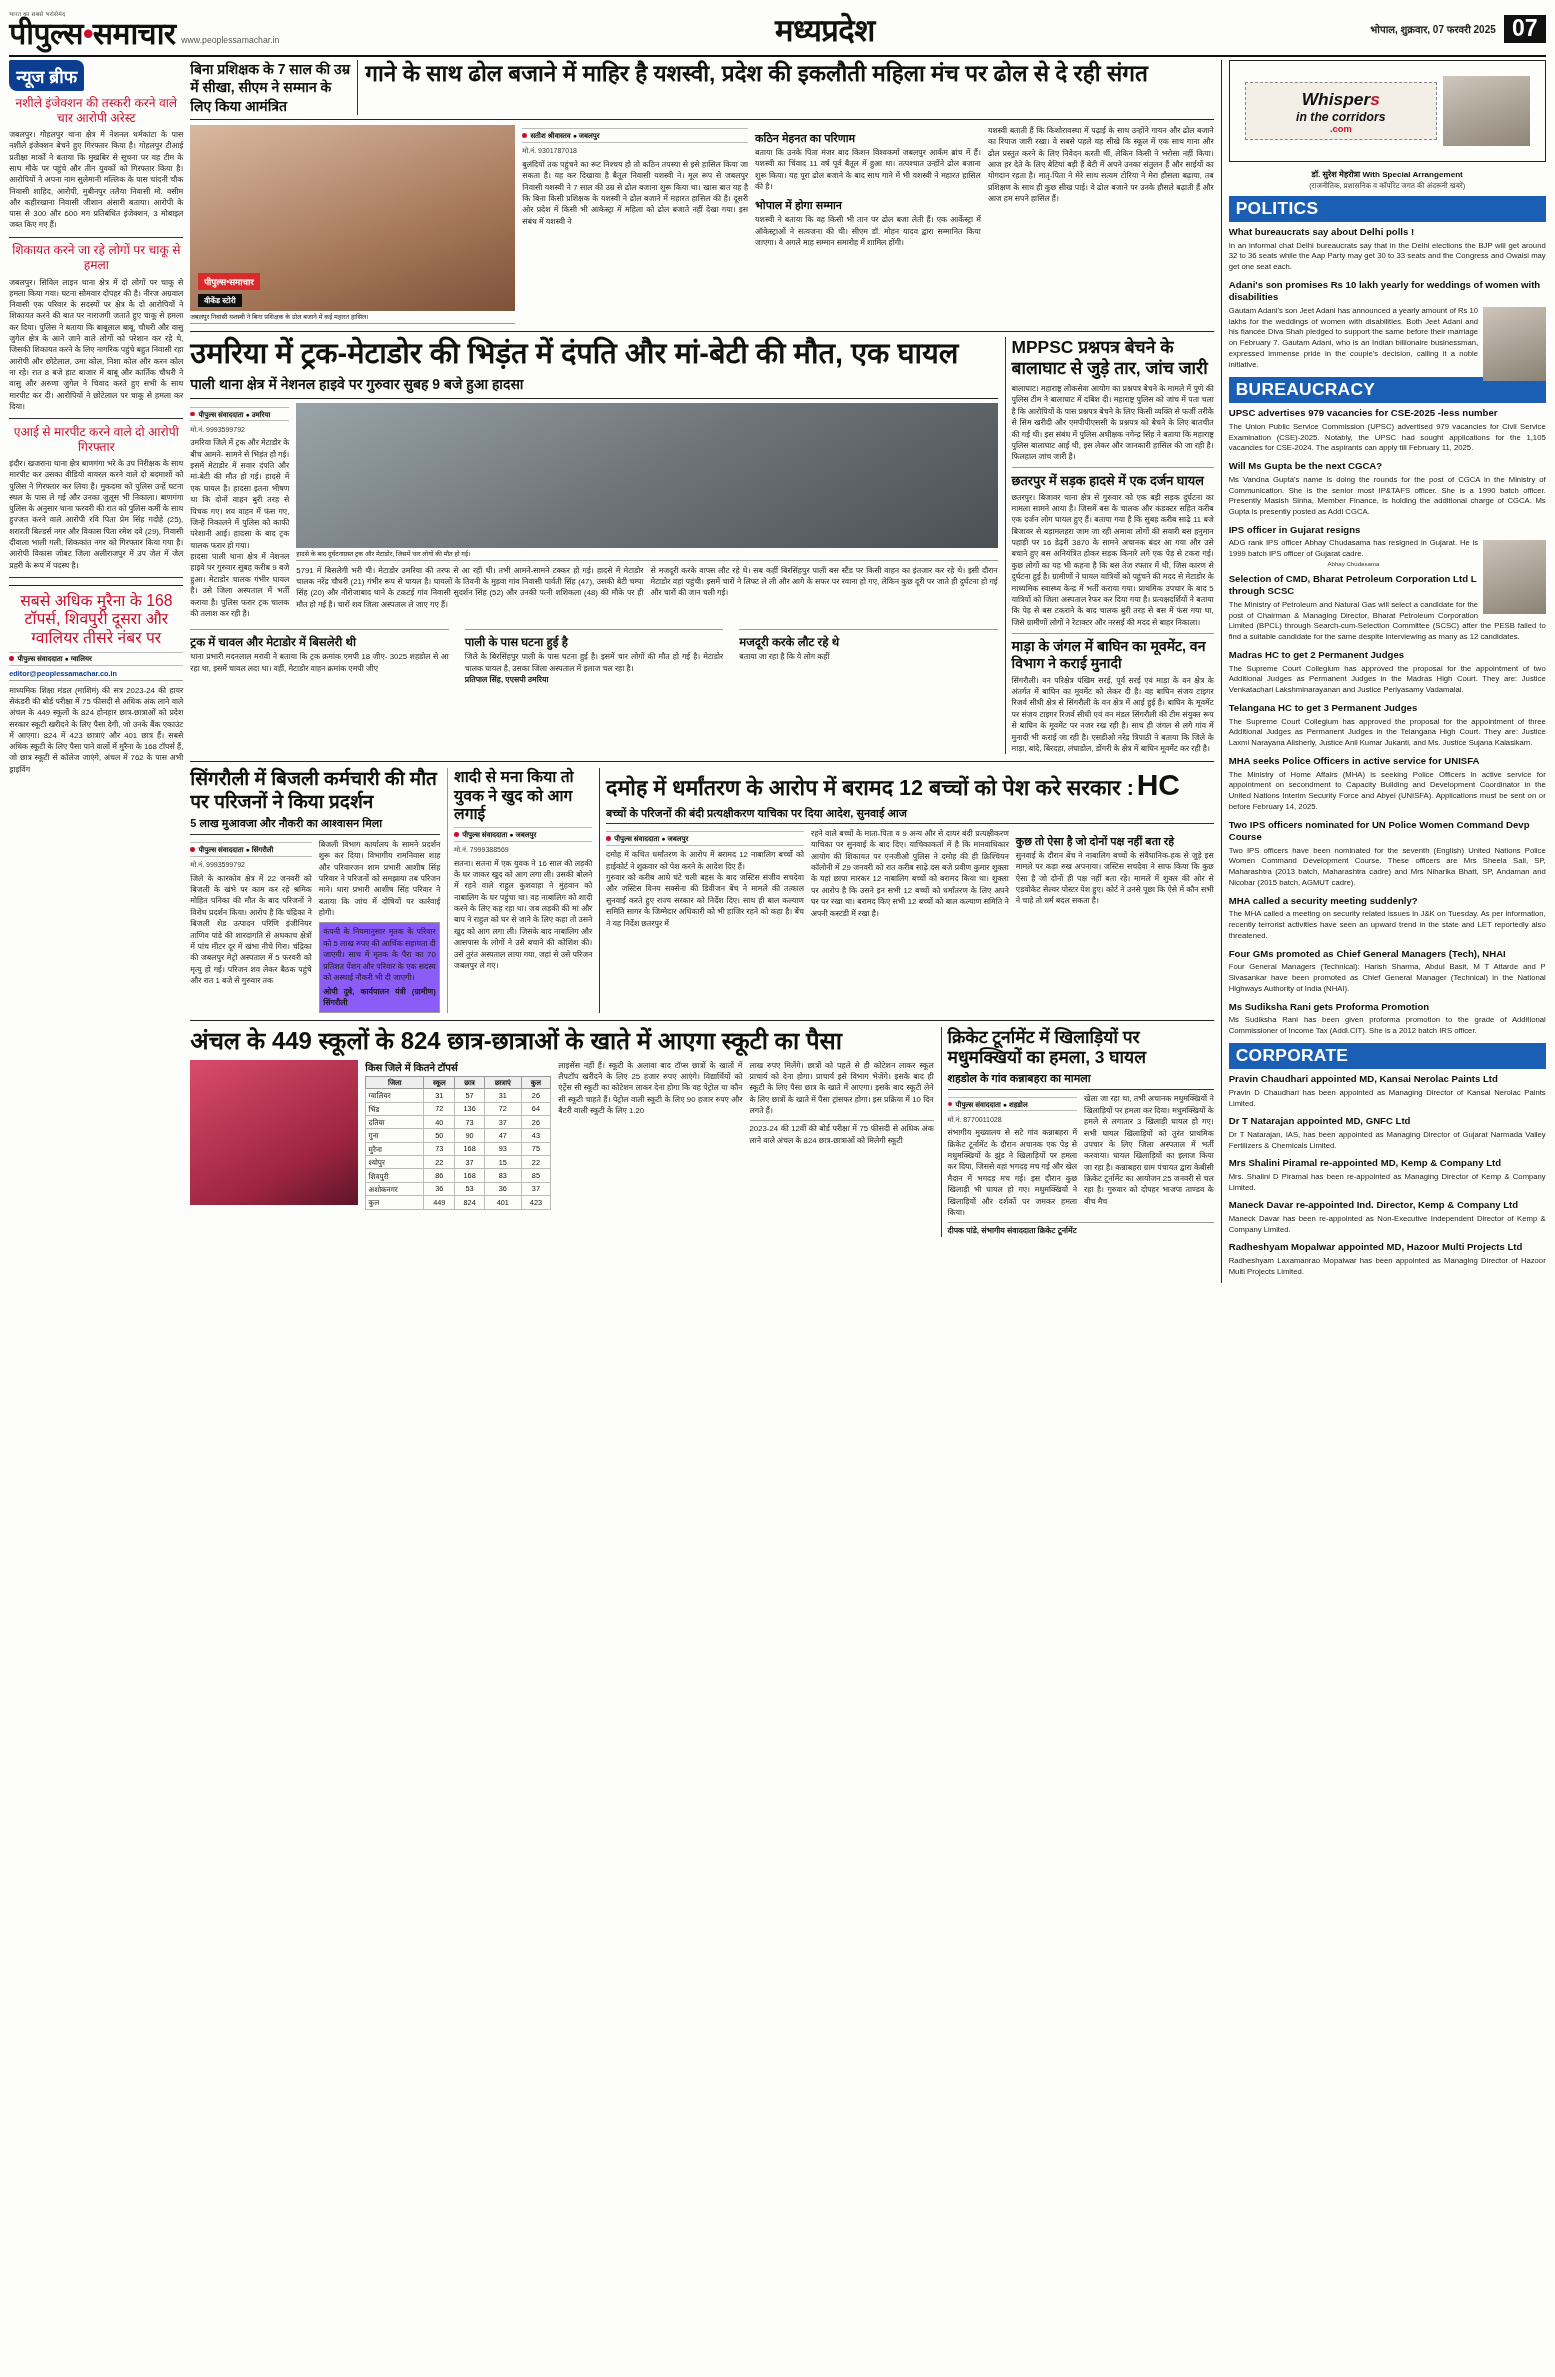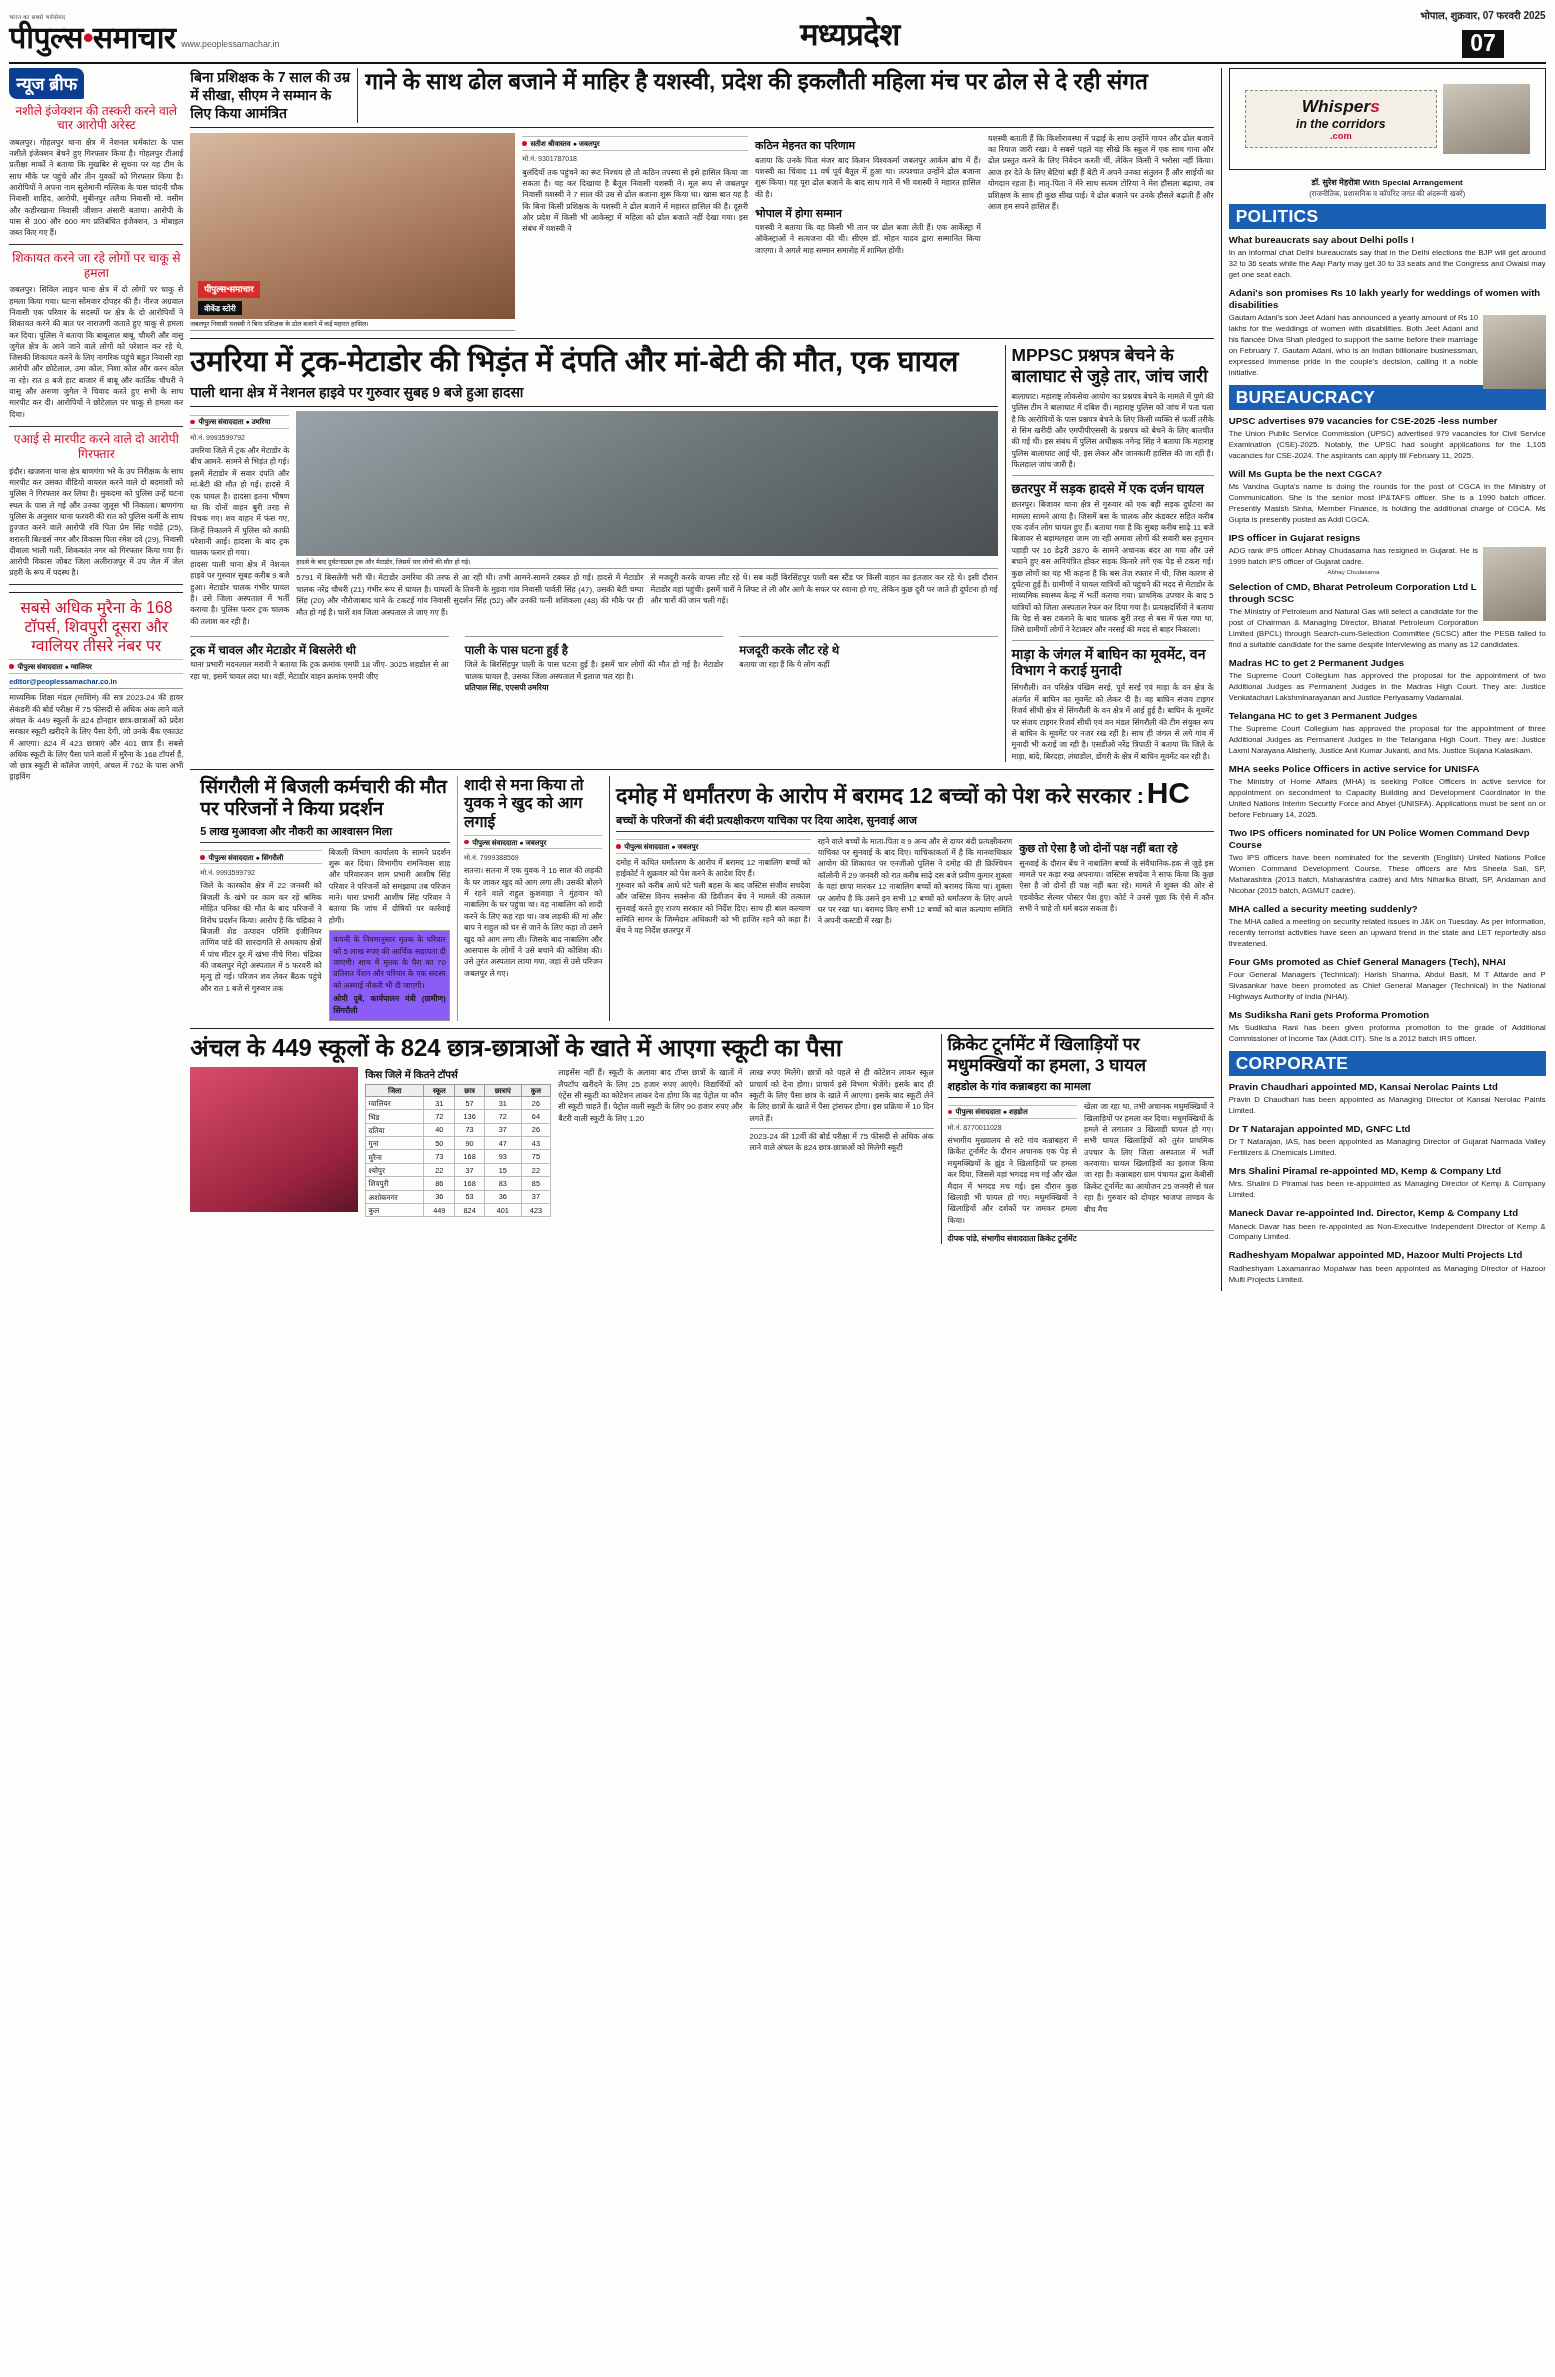--- a/index.html
+++ b/index.html
@@ -22,21 +22,21 @@
   .logo-main {
     font-family: "Liberation Sans", sans-serif;
     font-weight: bold; font-size: 30px; letter-spacing: -0.6px; line-height: 1;
     color: #111;
   }
   .logo-main .dot { color: #c8102e; }
   .logo-url { font-size: 8.7px; color: #555; margin-bottom: 3.5px; }
   .mast-center {
     font-weight: bold; font-size: 31px; color: #111; letter-spacing: -0.6px;
   }
-  .mast-right { display: flex; align-items: center; gap: 8.1px; flex-direction: column; }
+  .mast-right { display: flex; align-items: center; gap: 8.1px; }
   .mast-date { font-size: 10px; font-weight: bold; color: #222; }
   .mast-pageno {
     background: #111; color: #fff; font-size: 23px; font-weight: bold;
     padding: 1.2px 8.1px; line-height: 1.1;
   }
 
   
   .body-grid { display: flex; gap: 7px; }
   .col-left { width: 174px; flex: 0 0 174px; }
   .col-mid { flex: 1 1 auto; }
@@ -287,21 +287,21 @@
             <div class="hl" style="font-size:14px">माड़ा के जंगल में बाघिन का मूवमेंट, वन विभाग ने कराई मुनादी</div>
             <div class="txt" style="margin-top:3.5px">सिंगरौली। वन परिक्षेत्र पंखिम सरई, पूर्व सरई एवं माड़ा के वन क्षेत्र के अंतर्गत में बाघिन का मूवमेंट को लेकर दी है। वह बाघिन संजय टाइगर रिजर्व सीधी क्षेत्र से सिंगरौली के वन क्षेत्र में आई हुई है। बाघिन के मूवमेंट पर संजय टाइगर रिजर्व सीधी एवं वन मंडल सिंगरौली की टीम संयुक्त रूप से बाघिन के मूवमेंट पर नजर रख रही है। साथ ही जंगल से लगे गांव में मुनादी भी कराई जा रही है। एसडीओ नरेंद्र त्रिपाठी ने बताया कि जिले के माड़ा, बांदे, बिरदहा, लंघाडोल, डोंगरी के क्षेत्र में बाघिन मूवमेंट कर रही है।</div>
           </div>
         </div>
       </div>
 
       <div class="sec-rule"></div>
 
       <div style="display:flex; gap:7px;">
 
-        <div style="width:250px; flex:0 0 250px;margin-left:10px;">
+        <div style="width:250px; flex:0 0 250px;">
           <div class="hl" style="font-size:19px">सिंगरौली में बिजली कर्मचारी की मौत पर परिजनों ने किया प्रदर्शन</div>
           <div class="subhead" style="font-weight:bold;border-bottom:1.2px solid #333;padding-bottom:3.5px">5 लाख मुआवजा और नौकरी का आश्वासन मिला</div>
           <div style="display:flex; gap:7px; margin-top:3.5px;">
             <div style="flex:1">
               <div class="byline">
                 <span class="dotmark"></span>
                 <span>पीपुल्स संवाददाता ● सिंगरौली</span>
               </div>
               <div class="mono">मो.नं. 9993599792</div>
               <div class="txt">जिले के कारकोव क्षेत्र में 22 जनवरी को बिजली के खंभे पर काम कर रहे श्रमिक मोहित पनिका की मौत के बाद परिजनों ने विरोध प्रदर्शन किया। आरोप है कि चंद्रिका ने बिजली शेड उत्पादन परिणि इंजीनियर ताणिव पांडे की शारदागति से अधकाच क्षेत्रों में पांच मीटर दूर में खंभा नीचे गिरा। चंद्रिका की जबलपुर मेट्रो अस्पताल में 5 फरवरी को मृत्यु हो गई। परिजन शव लेकर बैठक पहुंचे और रात 1 बजे से गुरुवार तक</div>

